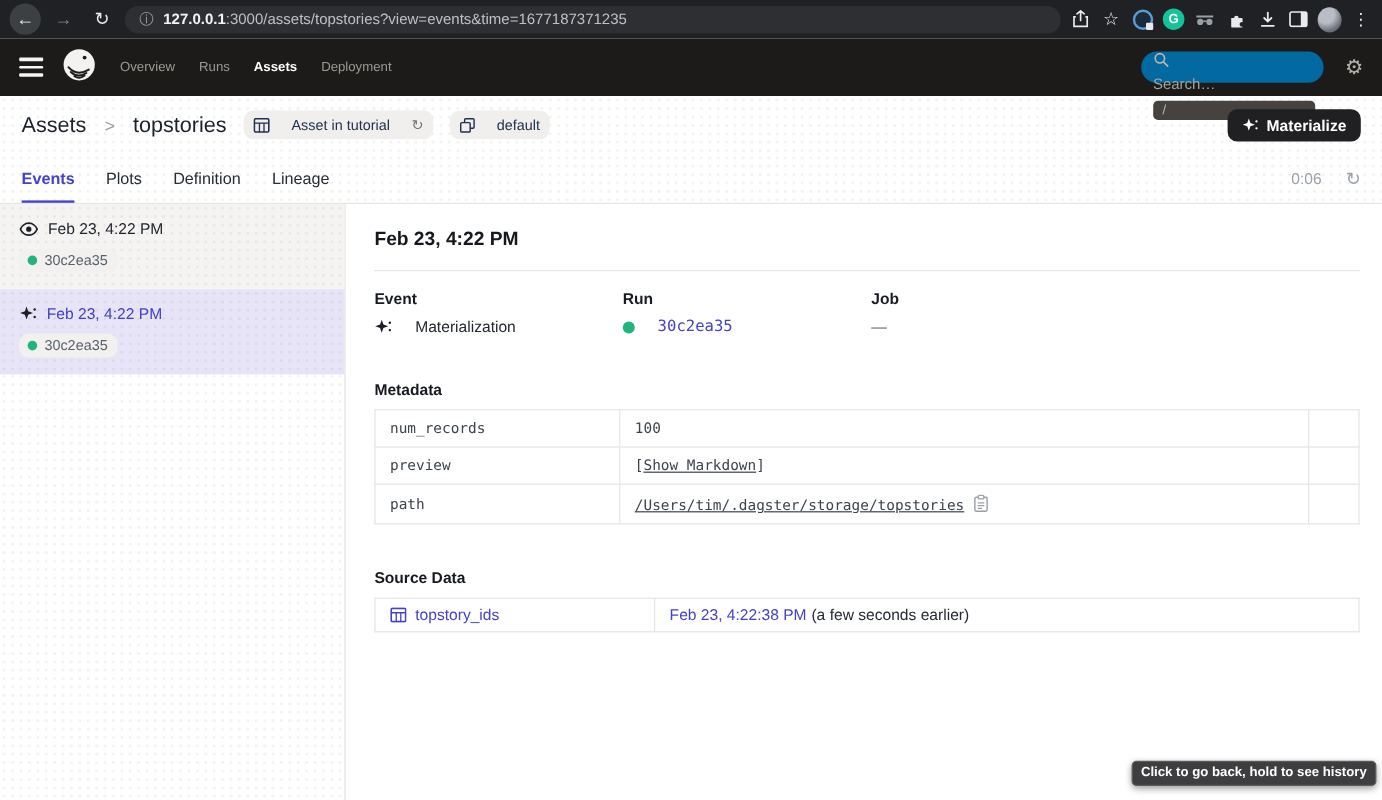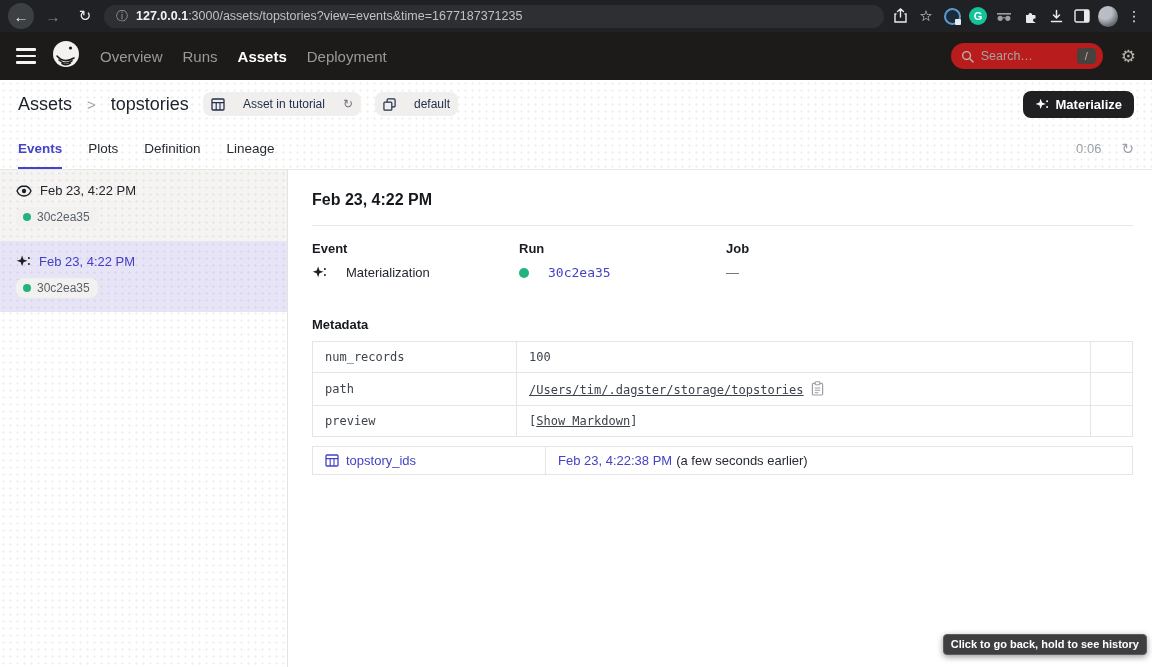--- a/index.html
+++ b/index.html
@@ -24,25 +24,25 @@
   .circle-blue i { position:absolute; right:-2px; bottom:-2px; width:6px; height:6px; background:#e8eaed; border-radius:1px; }
   .circle-green { width:18px; height:18px; border-radius:50%; background:#15c39a; color:#fff; font-size:11px; font-weight:700;
                   display:flex; align-items:center; justify-content:center; }
   .avatar { width:21px; height:21px; border-radius:50%; background:radial-gradient(circle at 35% 30%, #b9bec6 0 35%, #6b7078 70%, #4a4e55); }
 
   
   .appnav { height:48px; background:#1d1b1a; display:flex; align-items:center; padding:0 16px; color:#9c9994; }
   .burger { width:20px; display:flex; flex-direction:column; gap:4px; cursor:pointer; }
   .burger i { height:2.5px; background:#f5f5f5; border-radius:1px; }
   .logo { margin-left:16px; flex:0 0 auto; }
-  .navitems { display:flex; gap:20px; margin-left:20px; font-size:15px; }
+  .navitems { display:flex; gap:20px; margin-left:20px; font-size:11px; }
   .navitems .item { cursor:pointer; color:#9c9994; }
   .navitems .item.active { color:#fff; font-weight:700; }
-  .searchpill { margin-left:auto; width:152px; height:26px; background:#b91c1c; border-radius:13px;
-                display:flex; align-items:center; padding:0 7px 0 10px; gap:7px; }
+  .searchpill { margin-left:auto; width:152px; height:26px; background:#0369a1; border-radius:13px;
+                display:flex; padding:0 7px 0 10px; gap:7px;flex-direction:column; }
   .searchpill svg { flex:0 0 auto; }
   .searchpill input { background:transparent; border:0; outline:0; color:#c7c4bf; font-size:12.5px; width:100%;
                       font-family:"Liberation Sans", sans-serif; }
   .searchpill input::placeholder { color:#a5a29d; }
   .slashkey { background:#454240; color:#b9b6b1; border-radius:4px; font-size:11px; padding:2px 8px; flex:0 0 auto; }
   .gear { margin-left:18px; color:#b5b2ad; font-size:17px; cursor:pointer; }
 
   
   .crumbrow { height:48px; display:flex; align-items:center; padding:0 18px; }
   .crumb { font-size:18px; color:#1d222a; font-weight:500; }
@@ -304,36 +304,37 @@
 
     <div class="sect-title">Metadata</div>
     <table class="meta">
       <tbody>
           <tr>
         <td class="k">num_records</td>
         <td><span>100</span></td>
         <td class="end"></td>
       </tr>
       <tr>
+        <td class="k">preview</td>
+        <td><span>[</span><a class="mlink">Show Markdown</a><span>]</span></td>
+        <td class="end"></td>
+      </tr>
+      <tr>
         <td class="k">path</td>
         <td><a class="mlink">/Users/tim/.dagster/storage/topstories</a><svg class="copyic" width="13" height="15" viewBox="0 0 14 16">
                 <rect x="1.5" y="2.5" width="11" height="12.5" rx="1.2" stroke="currentColor" stroke-width="1.3" fill="none"></rect>
                 <rect x="4.5" y="0.8" width="5" height="3.2" rx="0.8" stroke="currentColor" stroke-width="1.2" fill="#fff"></rect>
                 <path d="M4 7.5 h6 M4 10 h6 M4 12.5 h4" stroke="currentColor" stroke-width="1.1"></path>
               </svg></td>
         <td class="end"></td>
       </tr>
-      <tr>
-        <td class="k">preview</td>
-        <td><span>[</span><a class="mlink">Show Markdown</a><span>]</span></td>
-        <td class="end"></td>
-      </tr>
     </tbody>
       </table>
 
+    <div class="sect-title">Source Data</div>
     <table class="src">
       <tbody>
           <tr>
         <td class="srcasset">
           <svg class="assetic" width="14" height="13" viewBox="0 0 14 13">
                 <rect x="1" y="1" width="12" height="11" rx="1" stroke="currentColor" stroke-width="1.3" fill="none"></rect>
                 <path d="M1 4.6 h12 M5.2 4.6 V12 M9 4.6 V12" stroke="currentColor" stroke-width="1.1"></path>
               </svg><a class="bluelink">topstory_ids</a>
         </td>
         <td>

